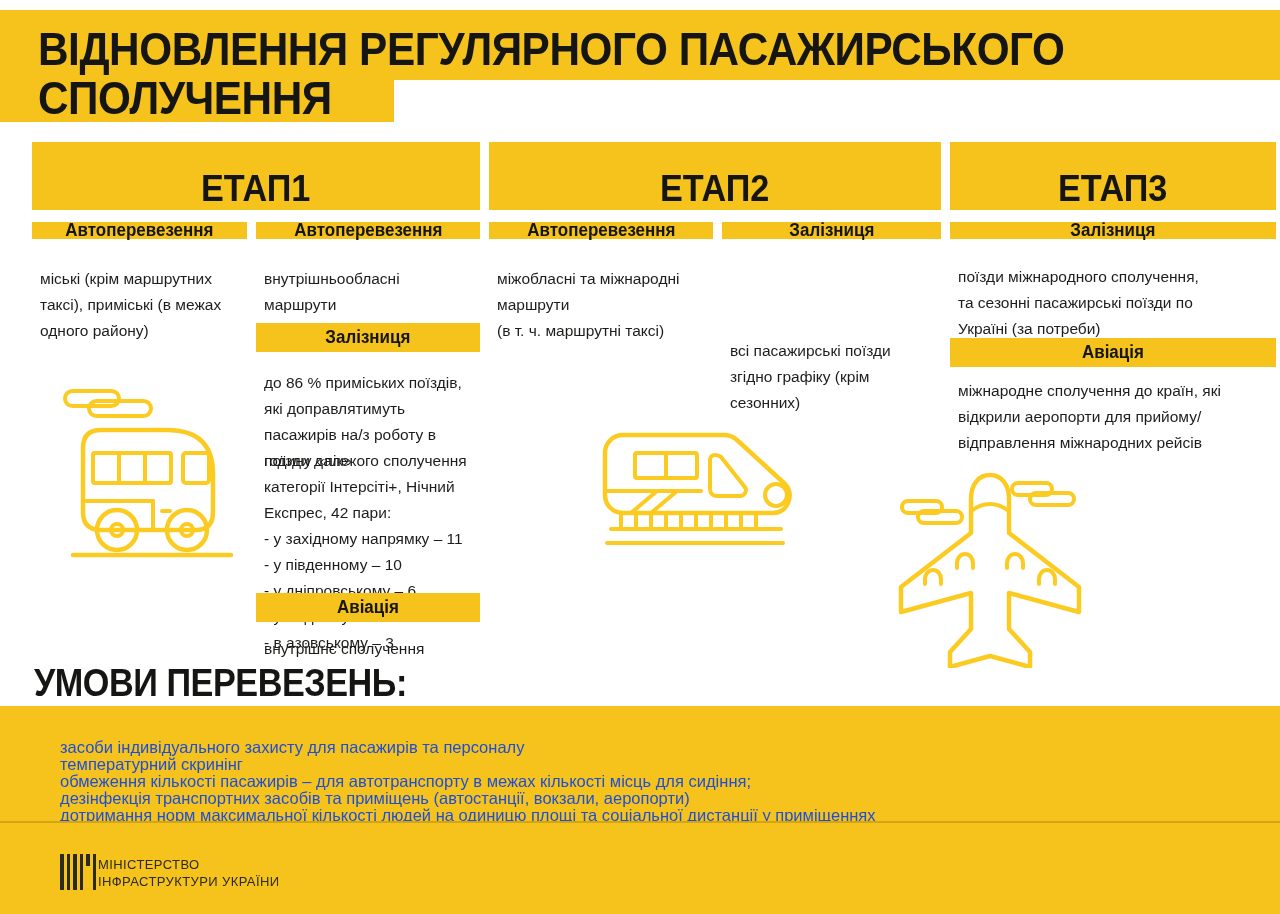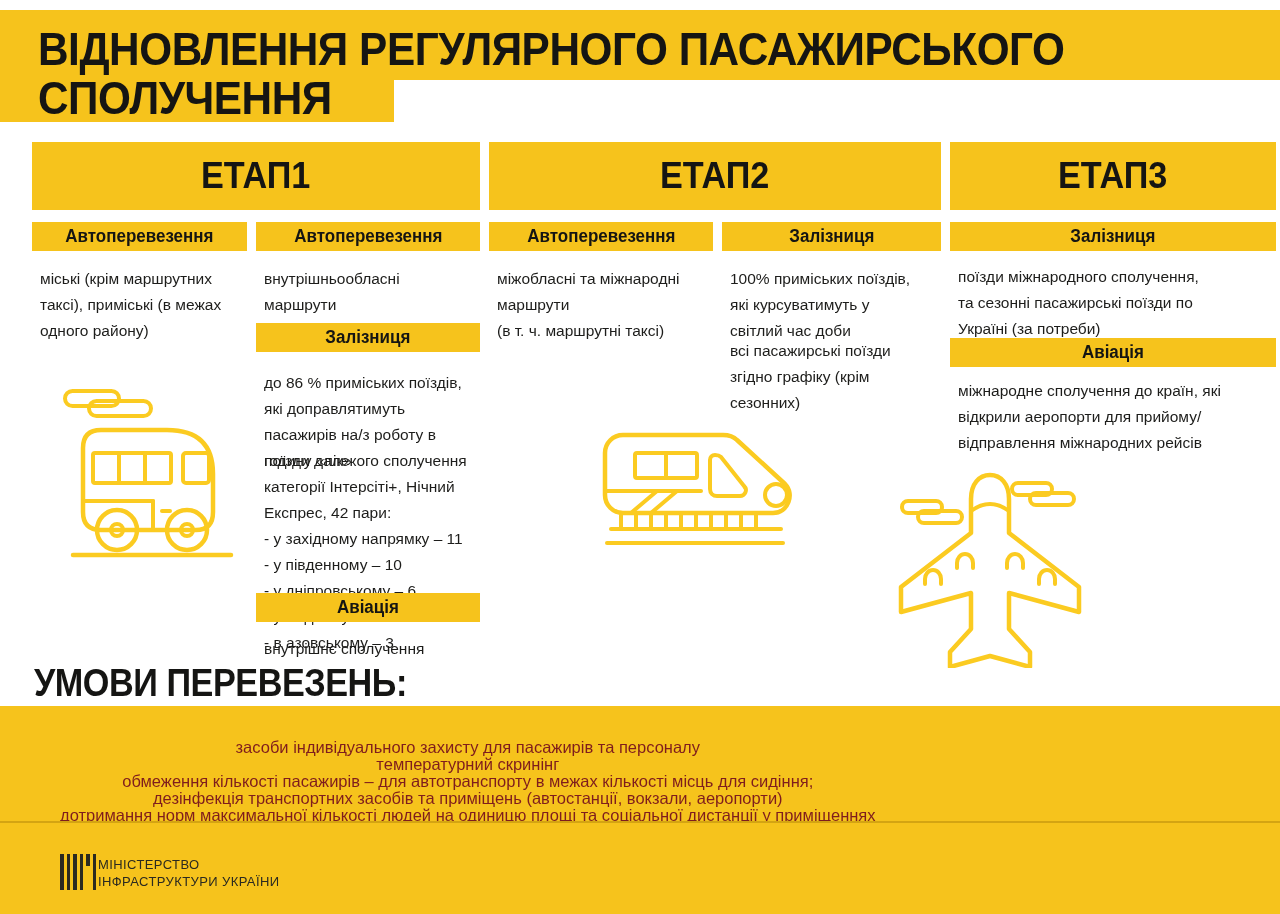--- a/index.html
+++ b/index.html
@@ -12,39 +12,39 @@
     position:relative;width:1280px;height:914px;background:#ffffff;
     font-family:"Liberation Sans", sans-serif;color:var(--ink);overflow:hidden;padding-left:24px;
   }
   .band{position:absolute;background:var(--yellow);}
   .title-line{
     position:absolute;left:38px;color:#151513;font-weight:700;
     font-size:47px;letter-spacing:-0.5px;transform:scaleX(0.9);transform-origin:left center;
     white-space:nowrap;
   }
   .stage-band{position:absolute;top:142px;height:68px;background:var(--yellow);
-    display:flex;align-items:center;justify-content:center;}
+    display:flex;align-items:flex-end;justify-content:center;}
   .stage-band span{font-weight:700;font-size:36px;color:#151513;letter-spacing:0;transform:scaleX(0.95);}
-  .sub-band{position:absolute;top:222px;height:29px;background:var(--yellow);
+  .sub-band{position:absolute;top:222px;height:17px;background:var(--yellow);
     display:flex;align-items:center;justify-content:center;}
   .sub-band span,.mini-band span{font-weight:700;font-size:17.5px;color:#151513;transform:scaleX(0.97);}
   .mini-band{position:absolute;height:29px;background:var(--yellow);
     display:flex;align-items:center;justify-content:center;}
   .txt{position:absolute;font-size:15.5px;line-height:26px;white-space:pre-line;color:var(--ink);}
   .icon-svg{position:absolute;}
   .icon-svg path,.icon-svg rect,.icon-svg line,.icon-svg circle{
     fill:none;stroke:var(--icon-yellow);stroke-linejoin:round;stroke-linecap:round;
   }
   .conditions-heading{
     position:absolute;left:34px;top:662px;font-size:38px;font-weight:700;color:#151513;
     letter-spacing:-0.5px;transform:scaleX(0.9);transform-origin:left center;white-space:nowrap;
   }
   .conditions-box{position:absolute;left:0;top:706px;width:1280px;height:115px;background:var(--yellow);}
   .conditions-list{position:absolute;left:60px;top:33px;}
-  .conditions-list p{margin:0;font-size:16.5px;line-height:16.9px;color:#7f1d1d;text-align:center;}
+  .conditions-list p{margin:0;font-size:16.5px;line-height:16.9px;color:#1d4ed8;}
   .footer-box{position:absolute;left:0;top:821px;width:1280px;height:93px;background:var(--yellow);
     border-top:2px solid rgba(150,105,0,0.35);box-sizing:border-box;}
   .logo{position:absolute;left:60px;top:31px;height:36px;display:flex;align-items:flex-start;}
   .logo i{display:block;background:#2B2A20;width:3.5px;margin-right:3px;}
   .logo .b-full{height:36px;}
   .logo .b-short{height:12px;}
   .org{position:absolute;left:98px;top:33px;font-size:13px;line-height:17px;color:#2B2A20;
     letter-spacing:0.4px;font-weight:400;}
 </style>
 </head>
@@ -147,23 +147,20 @@
     <line x1="83" y1="90" x2="83" y2="104" stroke-width="4"></line>
     <line x1="98" y1="90" x2="98" y2="104" stroke-width="4"></line>
     <line x1="113" y1="90" x2="113" y2="104" stroke-width="4"></line>
     <line x1="128" y1="90" x2="128" y2="104" stroke-width="4"></line>
     <line x1="143" y1="90" x2="143" y2="104" stroke-width="4"></line>
     <line x1="158" y1="90" x2="158" y2="104" stroke-width="4"></line>
     <line x1="173" y1="90" x2="173" y2="104" stroke-width="4"></line>
     <line x1="24" y1="118" x2="200" y2="118" stroke-width="4"></line>
   </svg>
 
-  <div class="txt" style="left:730px;top:266px;width:208px;">100% приміських поїздів,
-які  курсуватимуть у
-світлий час доби</div>
   <div class="txt" style="left:730px;top:338px;width:208px;">всі пасажирські поїзди
 згідно графіку (крім
 сезонних)</div>
 
   <div class="txt" style="left:958px;top:264px;width:318px;">поїзди міжнародного сполучення,
 та сезонні пасажирські поїзди по
 Україні (за потреби)</div>
   <div class="mini-band" style="left:950px;top:338px;width:326px;">
     <span>Авіація</span>
   </div>

